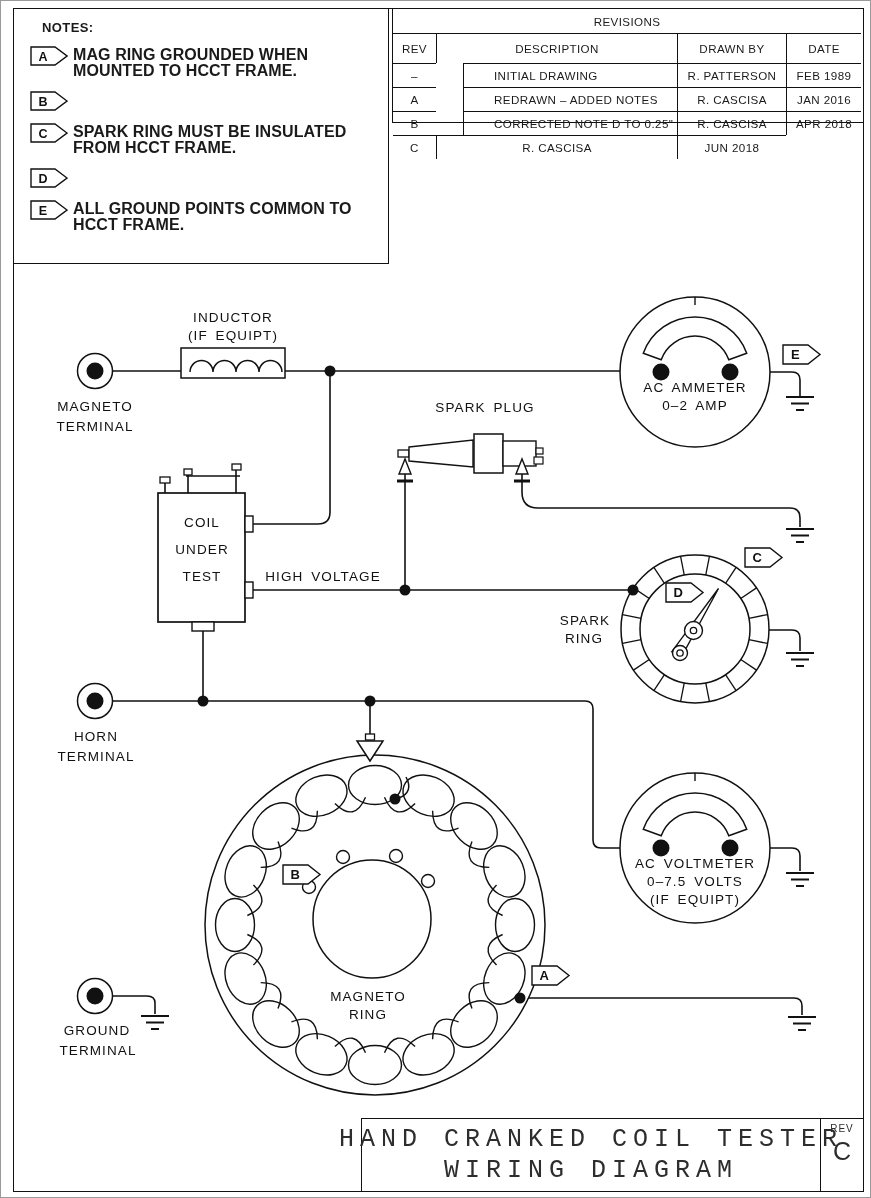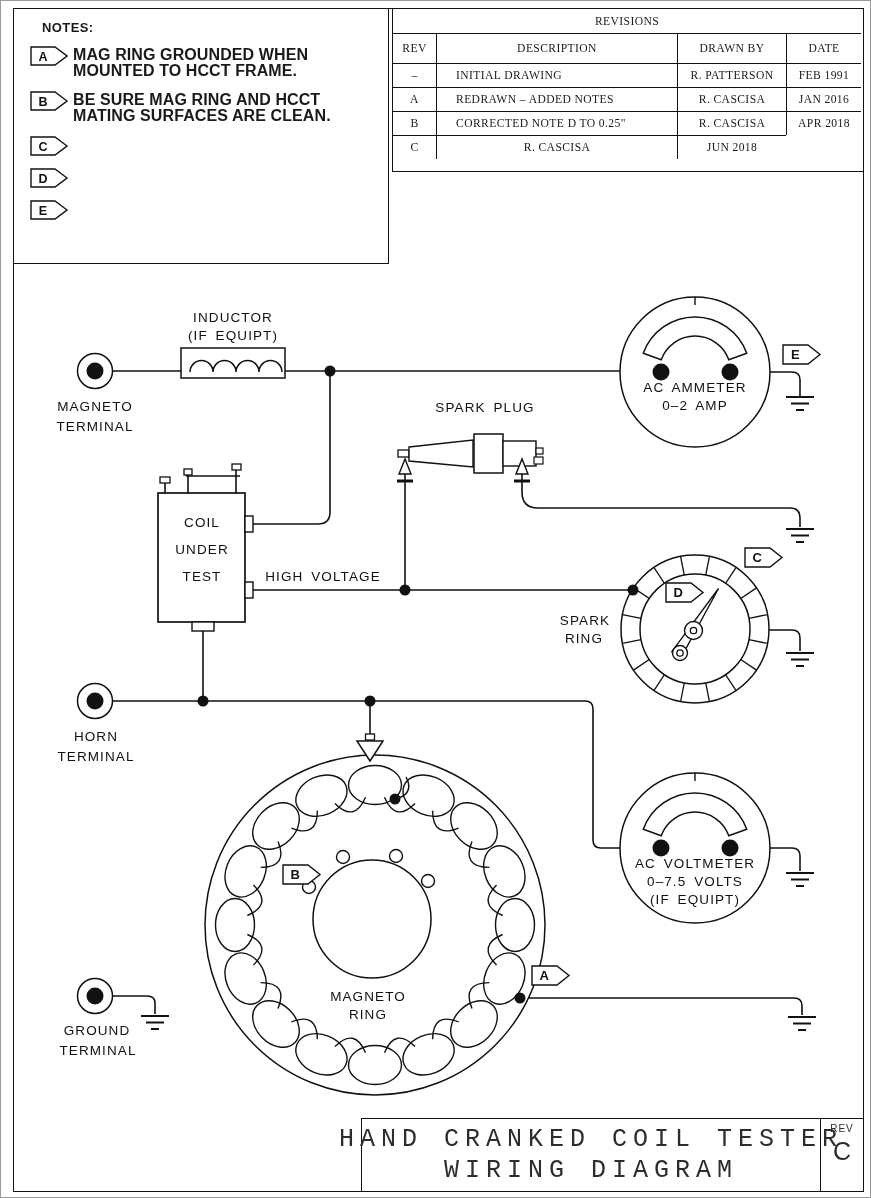--- a/index.html
+++ b/index.html
@@ -10,30 +10,30 @@
        border:1.6px solid #111;box-sizing:border-box;}
   
   .notes-panel{position:absolute;left:13px;top:8px;width:376px;height:256px;
        border-right:1.4px solid #111;border-bottom:1.4px solid #111;box-sizing:border-box;
        padding:10px 8px 0 17px;}
   .notes-title{font-size:13px;font-weight:bold;letter-spacing:.4px;margin:2px 0 12px 12px;}
   .note-item{display:flex;align-items:flex-start;gap:5px;margin-bottom:13px;}
   .note-flag{flex:0 0 38px;margin-top:-1px;}
   .note-text{font-size:16px;font-weight:bold;line-height:16px;width:292px;letter-spacing:.1px;}
   
-  .rev-table{position:absolute;left:392px;top:8px;width:472px;height:164px;
+  .rev-table{position:absolute;left:392px;top:8px;width:472px;height:115px;
        border:1.4px solid #111;box-sizing:border-box;display:grid;
        grid-template-columns:43px 241px 109px 75px;
        grid-template-rows:24px 30px 24px 24px 24px 24px;
-       font-size:11.6px;letter-spacing:.4px;font-family:Liberation Serif, serif;}
+       font-size:11.6px;letter-spacing:.4px;}
   .rev-table .cell{display:flex;align-items:center;justify-content:center;
        border-top:1.2px solid #111;box-sizing:border-box;white-space:nowrap;}
   .rev-table .span4{grid-column:1/5;border-top:none;}
   .rev-table .cleft{border-left:1.2px solid #111;}
-  .rev-table .desc{justify-content:flex-start;padding-left:19px;}
+  .rev-table .desc{justify-content:flex-start;padding-left:30px;margin-left:27px;}
   
   .title-block{position:absolute;left:361px;top:1118px;width:503px;height:74px;
        border:1.8px solid #111;box-sizing:border-box;display:flex;}
   .title-main{width:459px;border-right:1.6px solid #111;box-sizing:border-box;
        display:flex;flex-direction:column;align-items:center;justify-content:center;gap:2px;font-family:Liberation Mono, monospace;}
   .title-line{font-size:25px;letter-spacing:6px;color:#2d2d2d;white-space:nowrap;}
   .rev-cell{flex:1;display:flex;flex-direction:column;align-items:center;padding-top:4px;}
   .rev-cell .rl{font-size:10px;letter-spacing:1px;color:#2d2d2d;}
   .rev-cell .rv{font-size:25px;color:#2d2d2d;margin-top:3px;}
   svg text{font-family:"Liberation Sans",sans-serif;}
@@ -278,57 +278,58 @@
       <text x="13" y="14.5" text-anchor="middle" font-size="12.5" font-weight="bold" fill="#111">A</text>
     </svg>
     <div class="note-text">MAG RING GROUNDED WHEN MOUNTED TO HCCT FRAME.</div>
   </div>
 
   <div class="note-item">
     <svg class="note-flag" width="38" height="20" viewBox="0 0 38 20">
       <polygon points="1,1 25,1 37,10 25,19 1,19" fill="#fff" stroke="#111" stroke-width="1.4"></polygon>
       <text x="13" y="14.5" text-anchor="middle" font-size="12.5" font-weight="bold" fill="#111">B</text>
     </svg>
-    <div class="note-text">BE SURE MAG RING AND HCCT MATING SURFACES ARE CLEAN.</div>
   </div>
 
   <div class="note-item">
     <svg class="note-flag" width="38" height="20" viewBox="0 0 38 20">
       <polygon points="1,1 25,1 37,10 25,19 1,19" fill="#fff" stroke="#111" stroke-width="1.4"></polygon>
       <text x="13" y="14.5" text-anchor="middle" font-size="12.5" font-weight="bold" fill="#111">C</text>
     </svg>
+    <div class="note-text">SPARK RING MUST BE INSULATED FROM HCCT FRAME.</div>
   </div>
 
   <div class="note-item">
     <svg class="note-flag" width="38" height="20" viewBox="0 0 38 20">
       <polygon points="1,1 25,1 37,10 25,19 1,19" fill="#fff" stroke="#111" stroke-width="1.4"></polygon>
       <text x="13" y="14.5" text-anchor="middle" font-size="12.5" font-weight="bold" fill="#111">D</text>
     </svg>
   </div>
 
   <div class="note-item">
     <svg class="note-flag" width="38" height="20" viewBox="0 0 38 20">
       <polygon points="1,1 25,1 37,10 25,19 1,19" fill="#fff" stroke="#111" stroke-width="1.4"></polygon>
       <text x="13" y="14.5" text-anchor="middle" font-size="12.5" font-weight="bold" fill="#111">E</text>
     </svg>
+    <div class="note-text">ALL GROUND POINTS COMMON TO HCCT FRAME.</div>
   </div>
 </div>
 
 <div class="rev-table">
   <div class="cell span4">REVISIONS</div>
 
   <div class="cell">REV</div>
   <div class="cell cleft">DESCRIPTION</div>
   <div class="cell cleft">DRAWN BY</div>
   <div class="cell cleft">DATE</div>
 
   <div class="cell">–</div>
   <div class="cell cleft desc">INITIAL DRAWING</div>
   <div class="cell cleft">R. PATTERSON</div>
-  <div class="cell cleft">FEB 1991</div>
+  <div class="cell cleft">FEB 1989</div>
 
   <div class="cell">A</div>
   <div class="cell cleft desc">REDRAWN – ADDED NOTES</div>
   <div class="cell cleft">R. CASCISA</div>
   <div class="cell cleft">JAN 2016</div>
 
   <div class="cell">B</div>
   <div class="cell cleft desc">CORRECTED NOTE D TO 0.25"</div>
   <div class="cell cleft">R. CASCISA</div>
   <div class="cell cleft">APR 2018</div>

